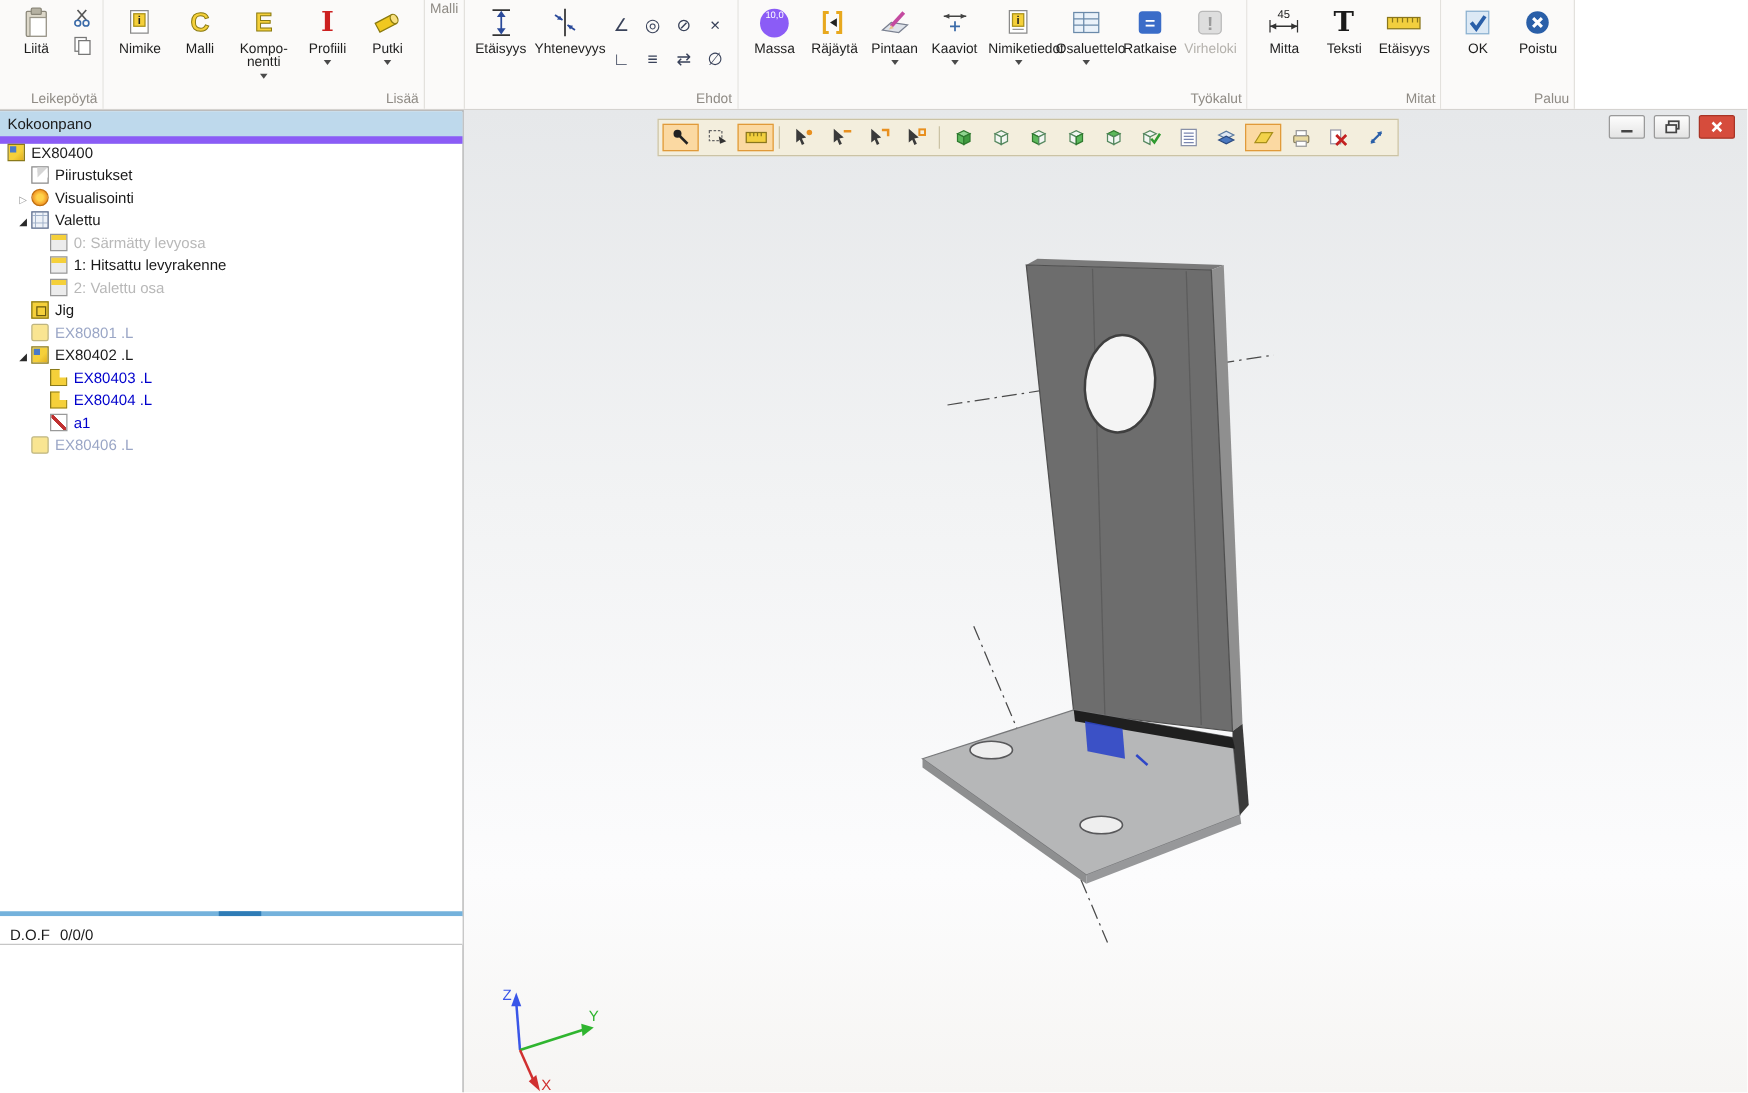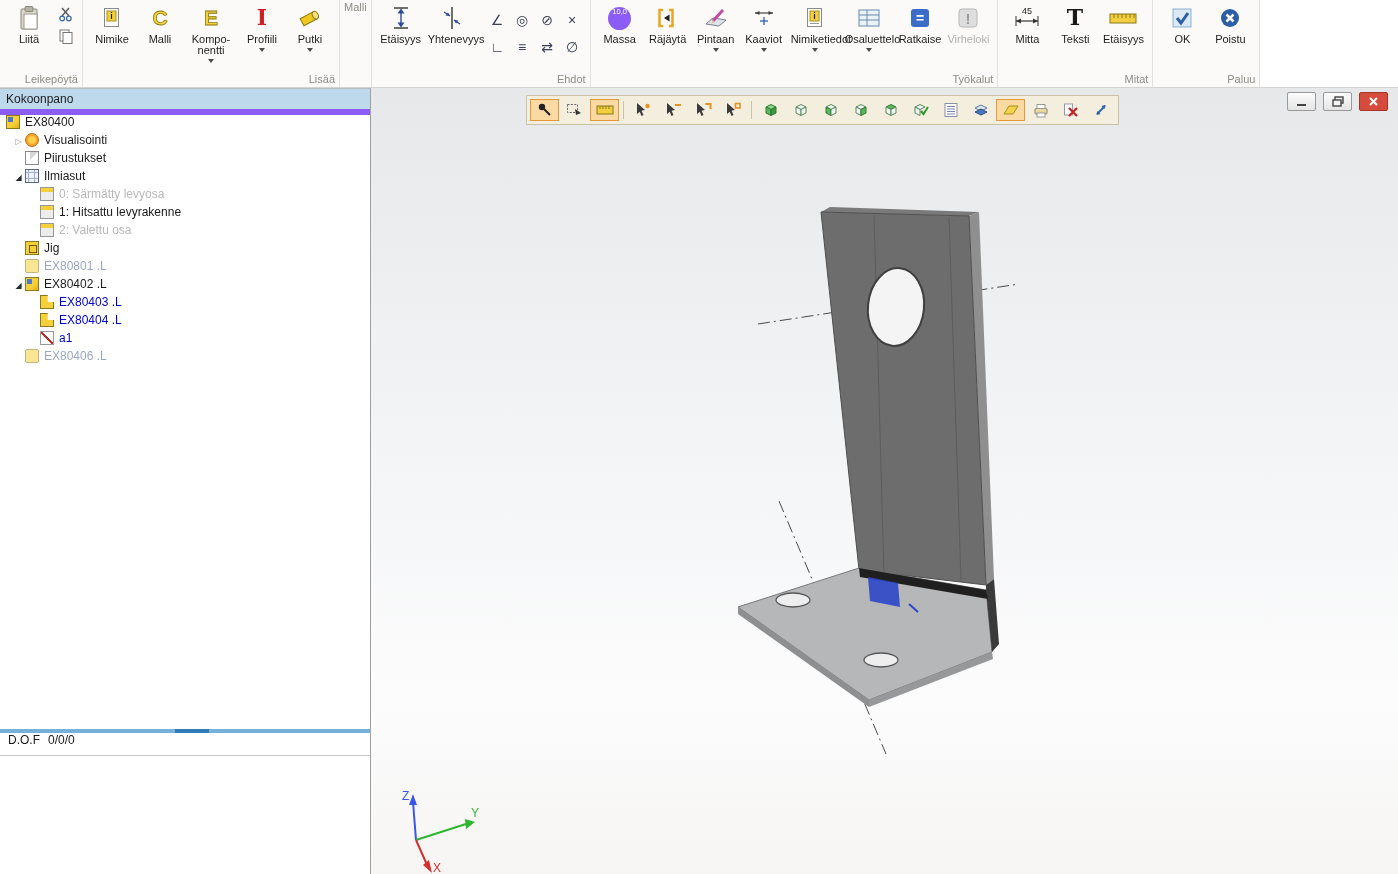--- a/index.html
+++ b/index.html
@@ -54,21 +54,21 @@
   .i-confitem{background:linear-gradient(180deg,#f5d03a 0 35%,#ececec 35%);border:1px solid #979797}
   .i-jig{background:#f5d03a;border:1px solid #8a7a1a}
   .i-jig::after{content:"";position:absolute;left:3px;top:3px;width:6px;height:6px;border:1px solid #6a5a10}
   .i-part{background:#f5d03a;border:1px solid #8a7a1a;border-radius:2px}
   .i-sheet{background:#f5d03a;border:1px solid #8a7a1a;
            clip-path:polygon(0 0,55% 0,55% 50%,100% 50%,100% 100%,0 100%)}
   .i-axis{background:#fff;border:1px solid #9a9a9a;
           background-image:linear-gradient(45deg,transparent 42%,#c03030 42%,#c03030 58%,transparent 58%)}
   .splitter{position:absolute;top:640px;left:0;right:0;height:4px;background:#74b2dc}
   .splitter .handle{position:absolute;left:175px;top:0;width:34px;height:4px;background:#2f7cb6;display:block}
-  .dof{position:absolute;top:644px;left:0;right:0;height:22px;display:flex;align-items:flex-start;
+  .dof{position:absolute;top:644px;left:0;right:0;height:22px;display:flex;align-items:flex-end;
        gap:8px;padding-left:8px;font-size:12px;border-bottom:1px solid #c6c6c6;background:#fff}
 
   
   .viewport{position:absolute;left:371px;top:88px;right:0;bottom:0;
             background:linear-gradient(180deg,#e6e8ea 0%,#f2f3f4 40%,#fcfcfd 78%,#f6f5f3 100%)}
   .scene{position:absolute;left:0;top:0;width:100%;height:100%}
   .vtoolbar{position:absolute;left:155px;top:7px;height:26px;display:flex;align-items:center;
             background:#f3eedd;border:1px solid #cbc3a5;padding:1px 3px;gap:1px}
   .vtb{width:29px;height:22px;display:flex;align-items:center;justify-content:center;
        border:1px solid transparent;box-sizing:border-box}
@@ -393,33 +393,33 @@
   <div class="phead">
     <span>Kokoonpano</span>
   </div>
 
   <div class="tree">
     <div class="trow d0">
       <span class="tico i-assembly"></span>
       <span class="tlabel">EX80400</span>
     </div>
     <div class="trow d1">
+      <span class="exp"></span>
+      <span class="tico i-draw"></span>
+      <span class="tlabel">Piirustukset</span>
+    </div>
+    <div class="trow d1">
       <span class="exp c"></span>
       <span class="tico i-vis"></span>
       <span class="tlabel">Visualisointi</span>
     </div>
     <div class="trow d1">
-      <span class="exp"></span>
-      <span class="tico i-draw"></span>
-      <span class="tlabel">Piirustukset</span>
-    </div>
-    <div class="trow d1">
       <span class="exp o"></span>
       <span class="tico i-conf"></span>
-      <span class="tlabel">Ilmiasut</span>
+      <span class="tlabel">Valettu</span>
     </div>
     <div class="trow d2 dim">
       <span class="tico i-confitem"></span>
       <span class="tlabel">0: Särmätty levyosa</span>
     </div>
     <div class="trow d2">
       <span class="tico i-confitem"></span>
       <span class="tlabel">1: Hitsattu levyrakenne</span>
     </div>
     <div class="trow d2 dim">

